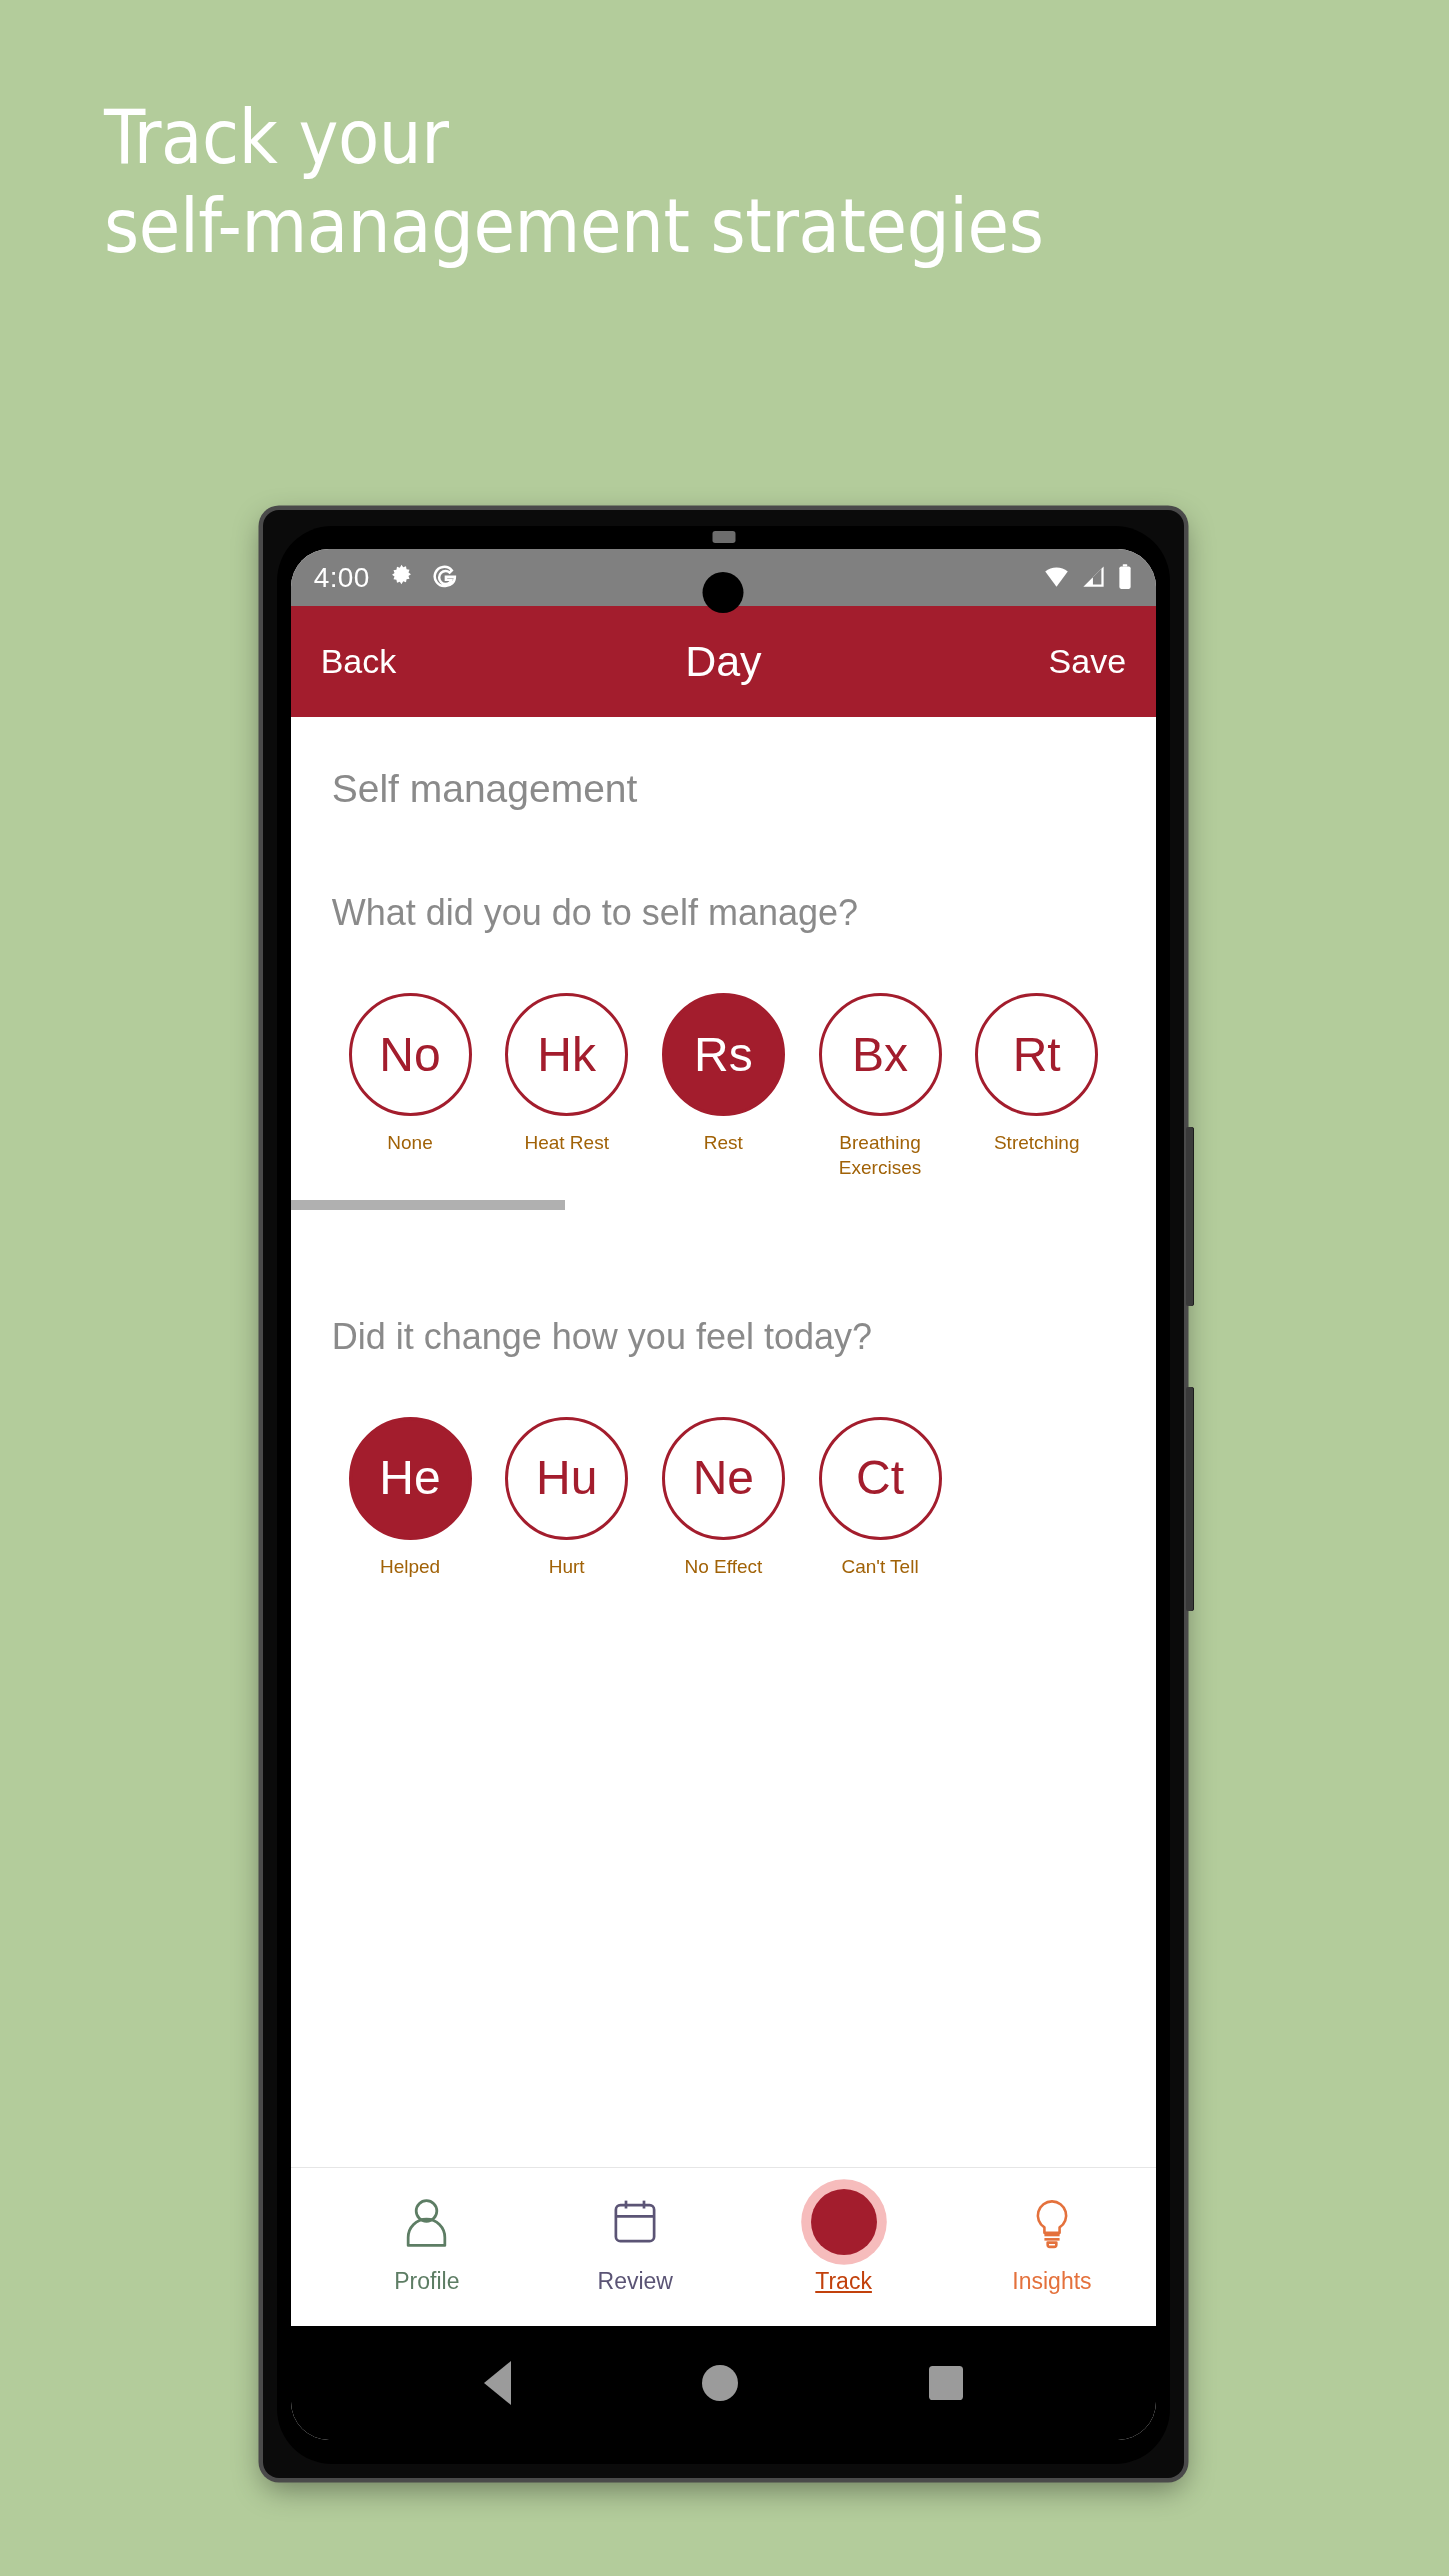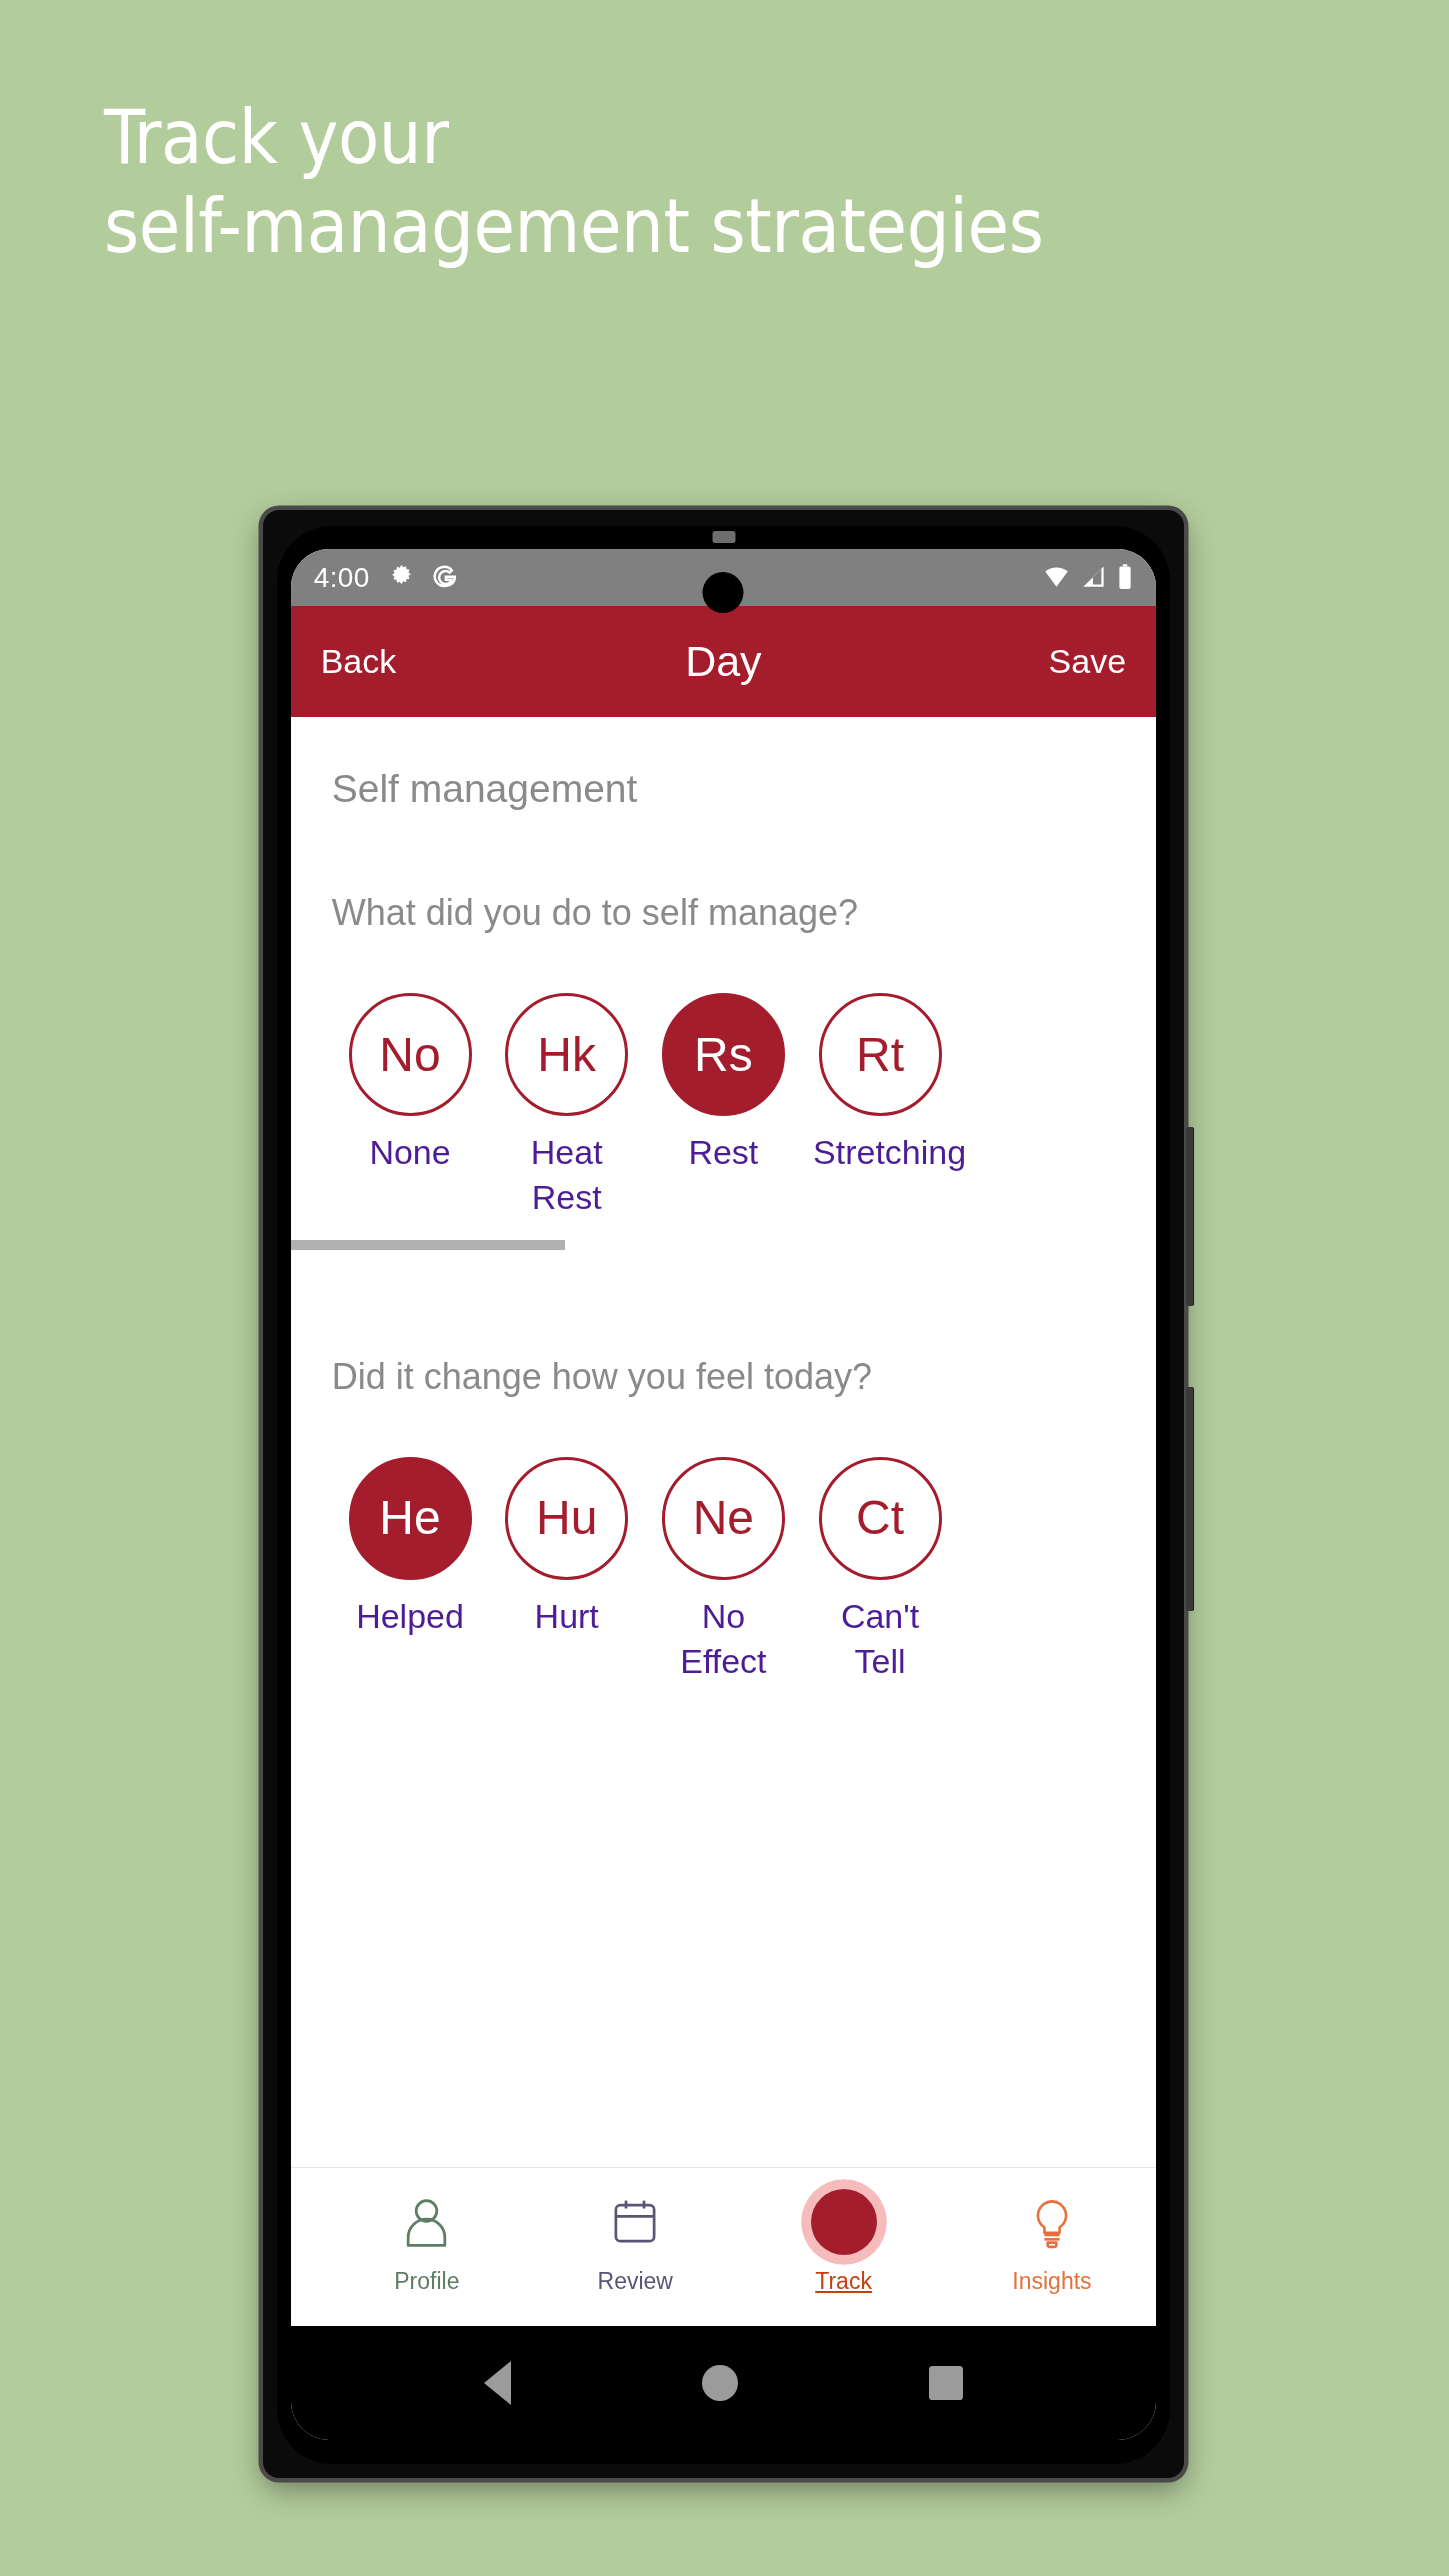--- a/index.html
+++ b/index.html
@@ -187,22 +187,22 @@
     font-size: 48px;
     font-weight: 400;
     line-height: 1;
   }
   .opt-circle.selected {
     background: #a31d2d;
     color: #ffffff;
   }
   .opt-label {
     margin-top: 14.3px;
-    color: #4c1d95;
-    font-size: 34px;
+    color: #a16207;
+    font-size: 19px;
     text-align: center;
     line-height: 1.32;
     max-width: 134px;
   }
 
   
   .hscroll {
     margin-top: 19.7px;
     margin-left: -41px;
     width: 100%;
@@ -362,20 +362,24 @@
           </div>
           <div class="option">
             <div class="opt-circle">Hk</div>
             <div class="opt-label">Heat Rest</div>
           </div>
           <div class="option">
             <div class="opt-circle selected">Rs</div>
             <div class="opt-label">Rest</div>
           </div>
           <div class="option">
+            <div class="opt-circle">Bx</div>
+            <div class="opt-label">Breathing Exercises</div>
+          </div>
+          <div class="option">
             <div class="opt-circle">Rt</div>
             <div class="opt-label">Stretching</div>
           </div>
         </div>
 
         <div class="hscroll">
           <div class="hscroll-thumb"></div>
         </div>
 
         <div class="block-gap"></div>

